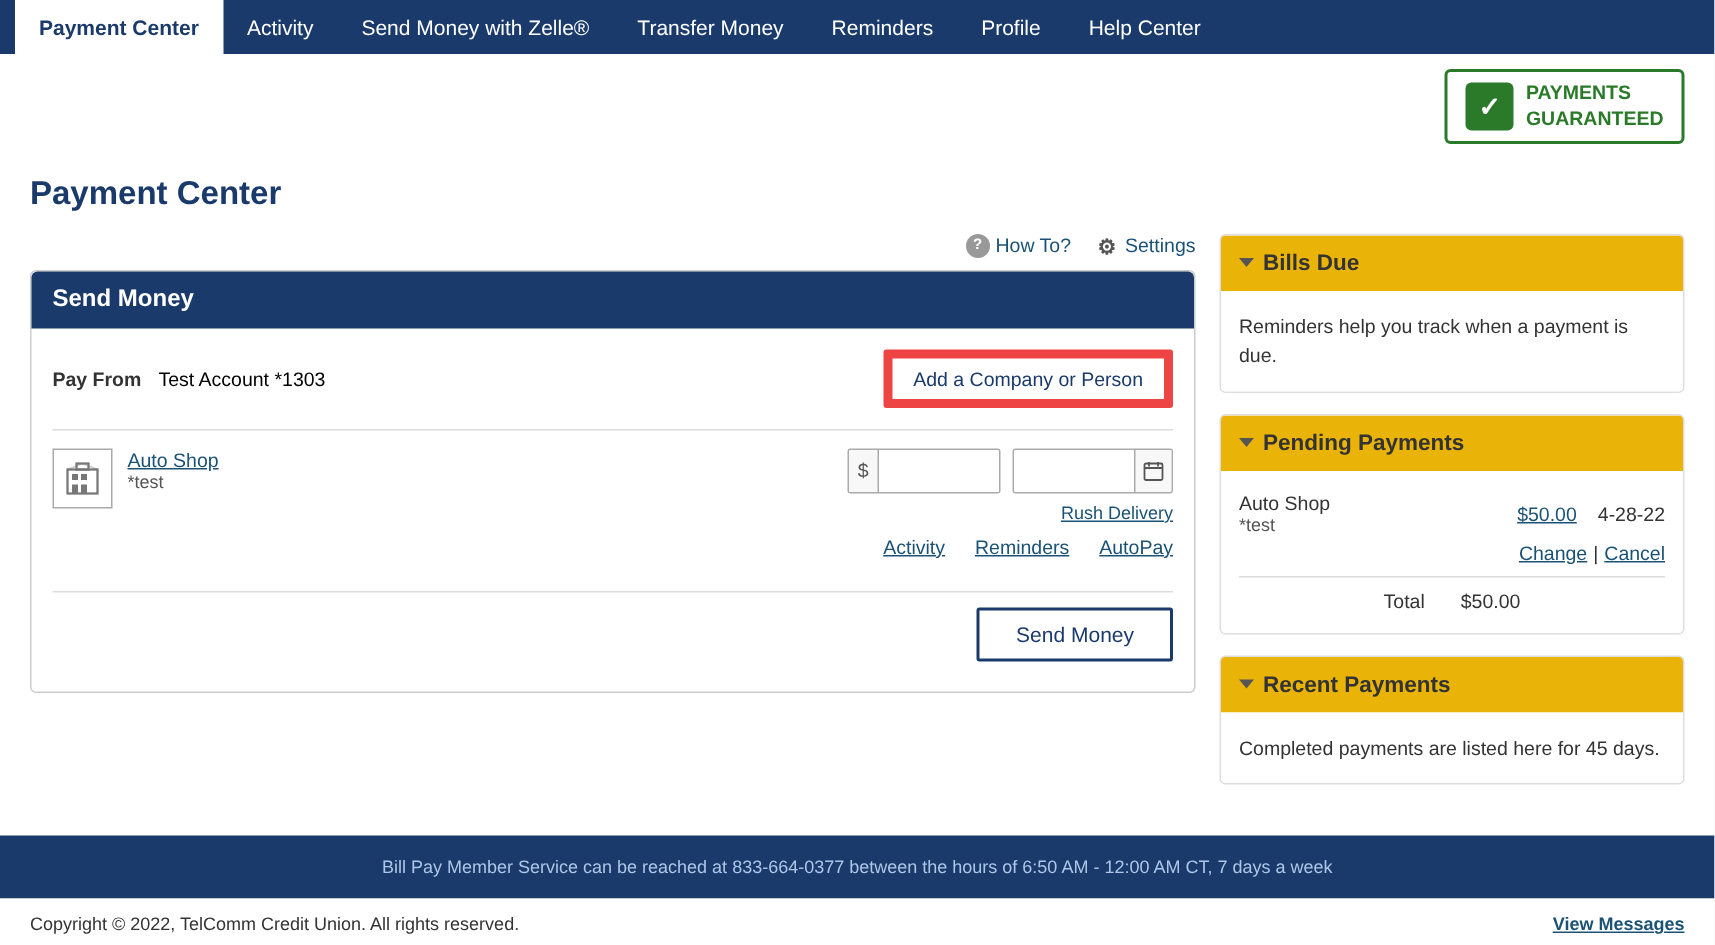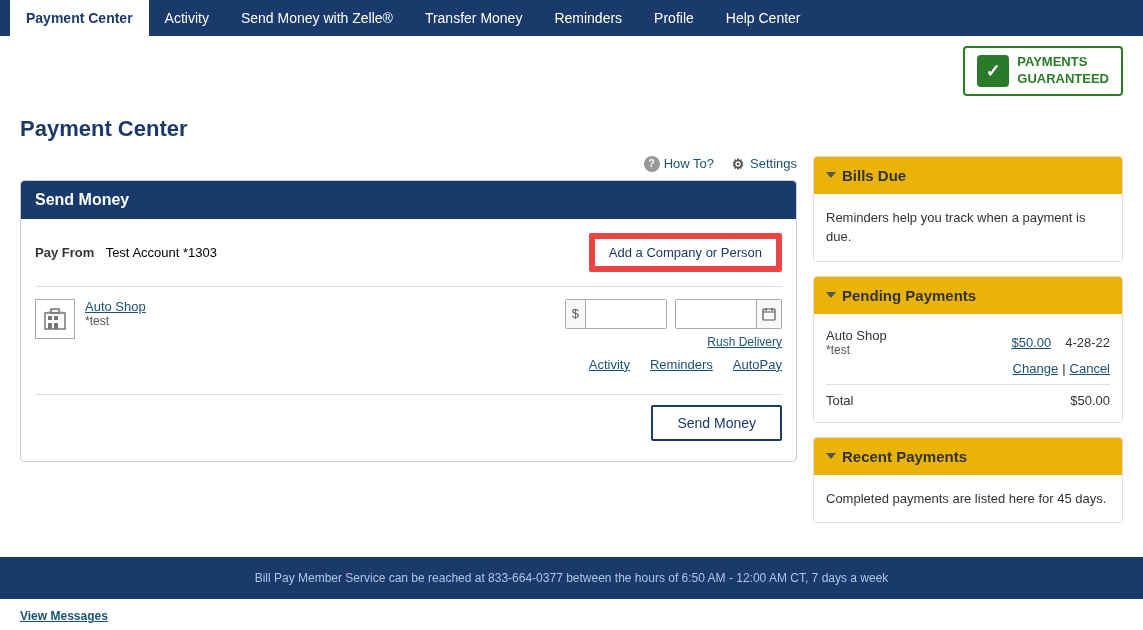--- a/index.html
+++ b/index.html
@@ -374,21 +374,21 @@
       cursor: pointer;
       font-size: 13px;
     }
     .pending-divider {
       border: none;
       border-top: 1px solid #ddd;
       margin: 8px 0;
     }
     .total-row {
       display: flex;
-      justify-content: space-between;
+      justify-content: center;
       gap: 24px;
       font-size: 13px;
       color: #333;
     }
     .total-label { font-weight: normal; }
     .total-value { font-weight: normal; }
 
     
     .footer {
       background: #1a3a6b;
@@ -580,14 +580,15 @@
 
       </div>
     </div>
   </div>
 </div>
 
 <div class="footer">
   <span>Bill Pay Member Service can be reached at 833-664-0377 between the hours of 6:50 AM - 12:00 AM CT, 7 days a week</span>
 </div>
 <div class="footer-bottom">
+  <span>Copyright © 2022, TelComm Credit Union. All rights reserved.</span>
   <a class="footer-messages">View Messages</a>
 </div>
 
 </body></html>

